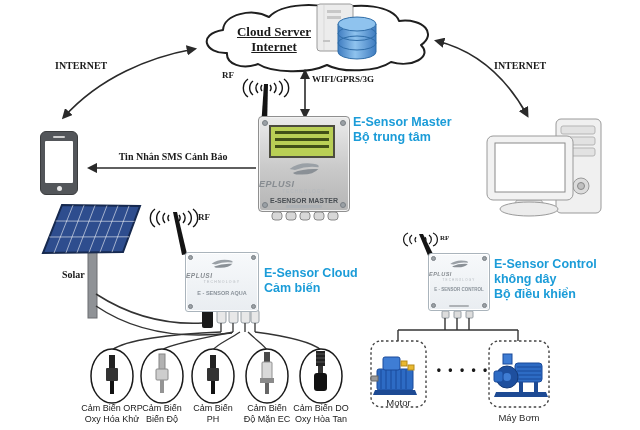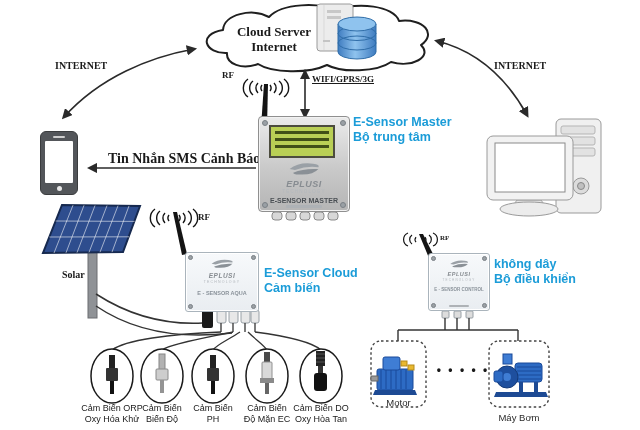--- a/index.html
+++ b/index.html
@@ -19,21 +19,21 @@
      background:linear-gradient(180deg,#f7f9fb,#e9edf1);box-shadow:inset 0 0 0 1px #ffffff;}
   .dev-aqua{left:185px;top:252px;width:74px;height:60px;}
   .dev-ctrl{left:428px;top:253px;width:62px;height:58px;}
   .screw{position:absolute;width:4px;height:4px;border-radius:50%;background:#9aa0a5;border:1px solid #7a8085;}
   .screw.s{width:3px;height:3px;}
   .lcd{position:absolute;left:10px;top:8px;width:66px;height:33px;background:var(--lcd_green);
        border:2px solid #4c4c3e;box-sizing:border-box;}
   .lcd-rows{position:absolute;left:4px;right:4px;top:4px;bottom:4px;
        background:repeating-linear-gradient(180deg,rgba(35,48,8,.8) 0 2.5px,transparent 2.5px 7px);}
   .logo{position:absolute;left:0;right:0;display:flex;justify-content:center;}
-  .brand{position:absolute;left:0;right:0;text-align:center;font-style:italic;font-weight:bold;
+  .brand{position:absolute;left:0;right:0;font-style:italic;font-weight:bold;
          color:#878c91;letter-spacing:.5px;}
   .brandsub{position:absolute;left:0;right:0;text-align:center;color:#b3b8bd;letter-spacing:1.2px;}
   .model{position:absolute;left:0;right:0;text-align:center;font-weight:bold;color:#555a5f;}
   .strip{position:absolute;left:50%;transform:translateX(-50%);background:#aeb2b6;border-radius:1px;}
   
   .phone{left:40px;top:131px;width:38px;height:64px;background:#53565a;border:1px solid #3a3c3e;
          border-radius:6px;}
   .phone .scr{position:absolute;left:4px;right:4px;top:9px;bottom:11px;background:#fff;border-radius:1px;}
   .phone .spk{position:absolute;left:50%;top:4px;width:12px;height:2px;margin-left:-6px;background:#cfcfcf;border-radius:1px;}
   .phone .home{position:absolute;left:50%;bottom:3px;width:5px;height:5px;margin-left:-2.5px;background:#e9e9e9;border-radius:50%;}
@@ -258,32 +258,32 @@
 
     <g>
       <rect x="272" y="212" width="10" height="8" rx="3" fill="#d8d8d8" stroke="#8a8a8a"></rect>
       <rect x="286" y="212" width="10" height="8" rx="3" fill="#d8d8d8" stroke="#8a8a8a"></rect>
       <rect x="300" y="212" width="10" height="8" rx="3" fill="#d8d8d8" stroke="#8a8a8a"></rect>
       <rect x="314" y="212" width="10" height="8" rx="3" fill="#d8d8d8" stroke="#8a8a8a"></rect>
       <rect x="328" y="212" width="10" height="8" rx="3" fill="#d8d8d8" stroke="#8a8a8a"></rect>
     </g>
   </svg>
 
-  <div class="abs lbl-serif center" style="left:228px;top:24px;width:92px;font-size:13px;line-height:15px;">
+  <div class="abs lbl-serif center" style="left:228px;top:24px;width:92px;font-size:13px;line-height:15px;text-decoration:underline;">
     <div>Cloud Server</div>
     <div>Internet</div>
   </div>
 
   <div class="abs lbl-serif" style="left:55px;top:60px;font-size:10px;">INTERNET</div>
   <div class="abs lbl-serif" style="left:494px;top:60px;font-size:10px;">INTERNET</div>
-  <div class="abs lbl-serif" style="left:312px;top:74px;font-size:9px;text-decoration:underline;">WIFI/GPRS/3G</div>
+  <div class="abs lbl-serif" style="left:312px;top:74px;font-size:9px;">WIFI/GPRS/3G</div>
   <div class="abs lbl-serif" style="left:222px;top:70px;font-size:9px;">RF</div>
   <div class="abs lbl-serif" style="left:198px;top:212px;font-size:9px;">RF</div>
   <div class="abs lbl-serif" style="left:440px;top:234px;font-size:7px;">RF</div>
-  <div class="abs lbl-serif center" style="left:108px;top:151px;width:130px;font-size:14px;">Tin Nhắn SMS Cảnh Báo</div>
+  <div class="abs lbl-serif center" style="left:108px;top:151px;width:130px;font-size:10px;">Tin Nhắn SMS Cảnh Báo</div>
   <div class="abs lbl-serif" style="left:62px;top:269px;font-size:10px;">Solar</div>
 
   <div class="device phone">
     <div class="spk"></div>
     <div class="scr"></div>
     <div class="home"></div>
   </div>
 
   <div class="device dev-master">
     <div class="screw" style="left:3px;top:3px;"></div>
@@ -339,20 +339,21 @@
         <path d="M4 9 Q14 1 30 3 Q38 4 36 7 Q24 5 10 10 Z" fill="#9aa0a6"></path>
         <path d="M8 13 Q20 8 36 9 Q30 16 14 15 Q8 15 8 13 Z" fill="#8a9096"></path>
       </svg>
     </div>
     <div class="brand" style="top:17px;font-size:5.5px;">EPLUSI</div>
     <div class="brandsub" style="top:24px;font-size:3px;">TECHNOLOGY</div>
     <div class="model" style="top:33px;font-size:4.5px;color:#8a929a;">E - SENSOR CONTROL</div>
     <div class="strip" style="bottom:3px;width:20px;height:2px;"></div>
   </div>
   <div class="abs lbl-blue" style="left:494px;top:257px;">
+    <div>E-Sensor Control</div>
     <div>không dây</div>
     <div>Bộ điều khiển</div>
   </div>
 
   <div class="abs sensor-lbl" style="left:80px;top:403px;width:64px;">
     <div>Cảm Biến ORP</div>
       <div>Oxy Hóa Khử</div>
   </div>
   <div class="abs sensor-lbl" style="left:130px;top:403px;width:64px;">
     <div>Cảm Biến</div>

